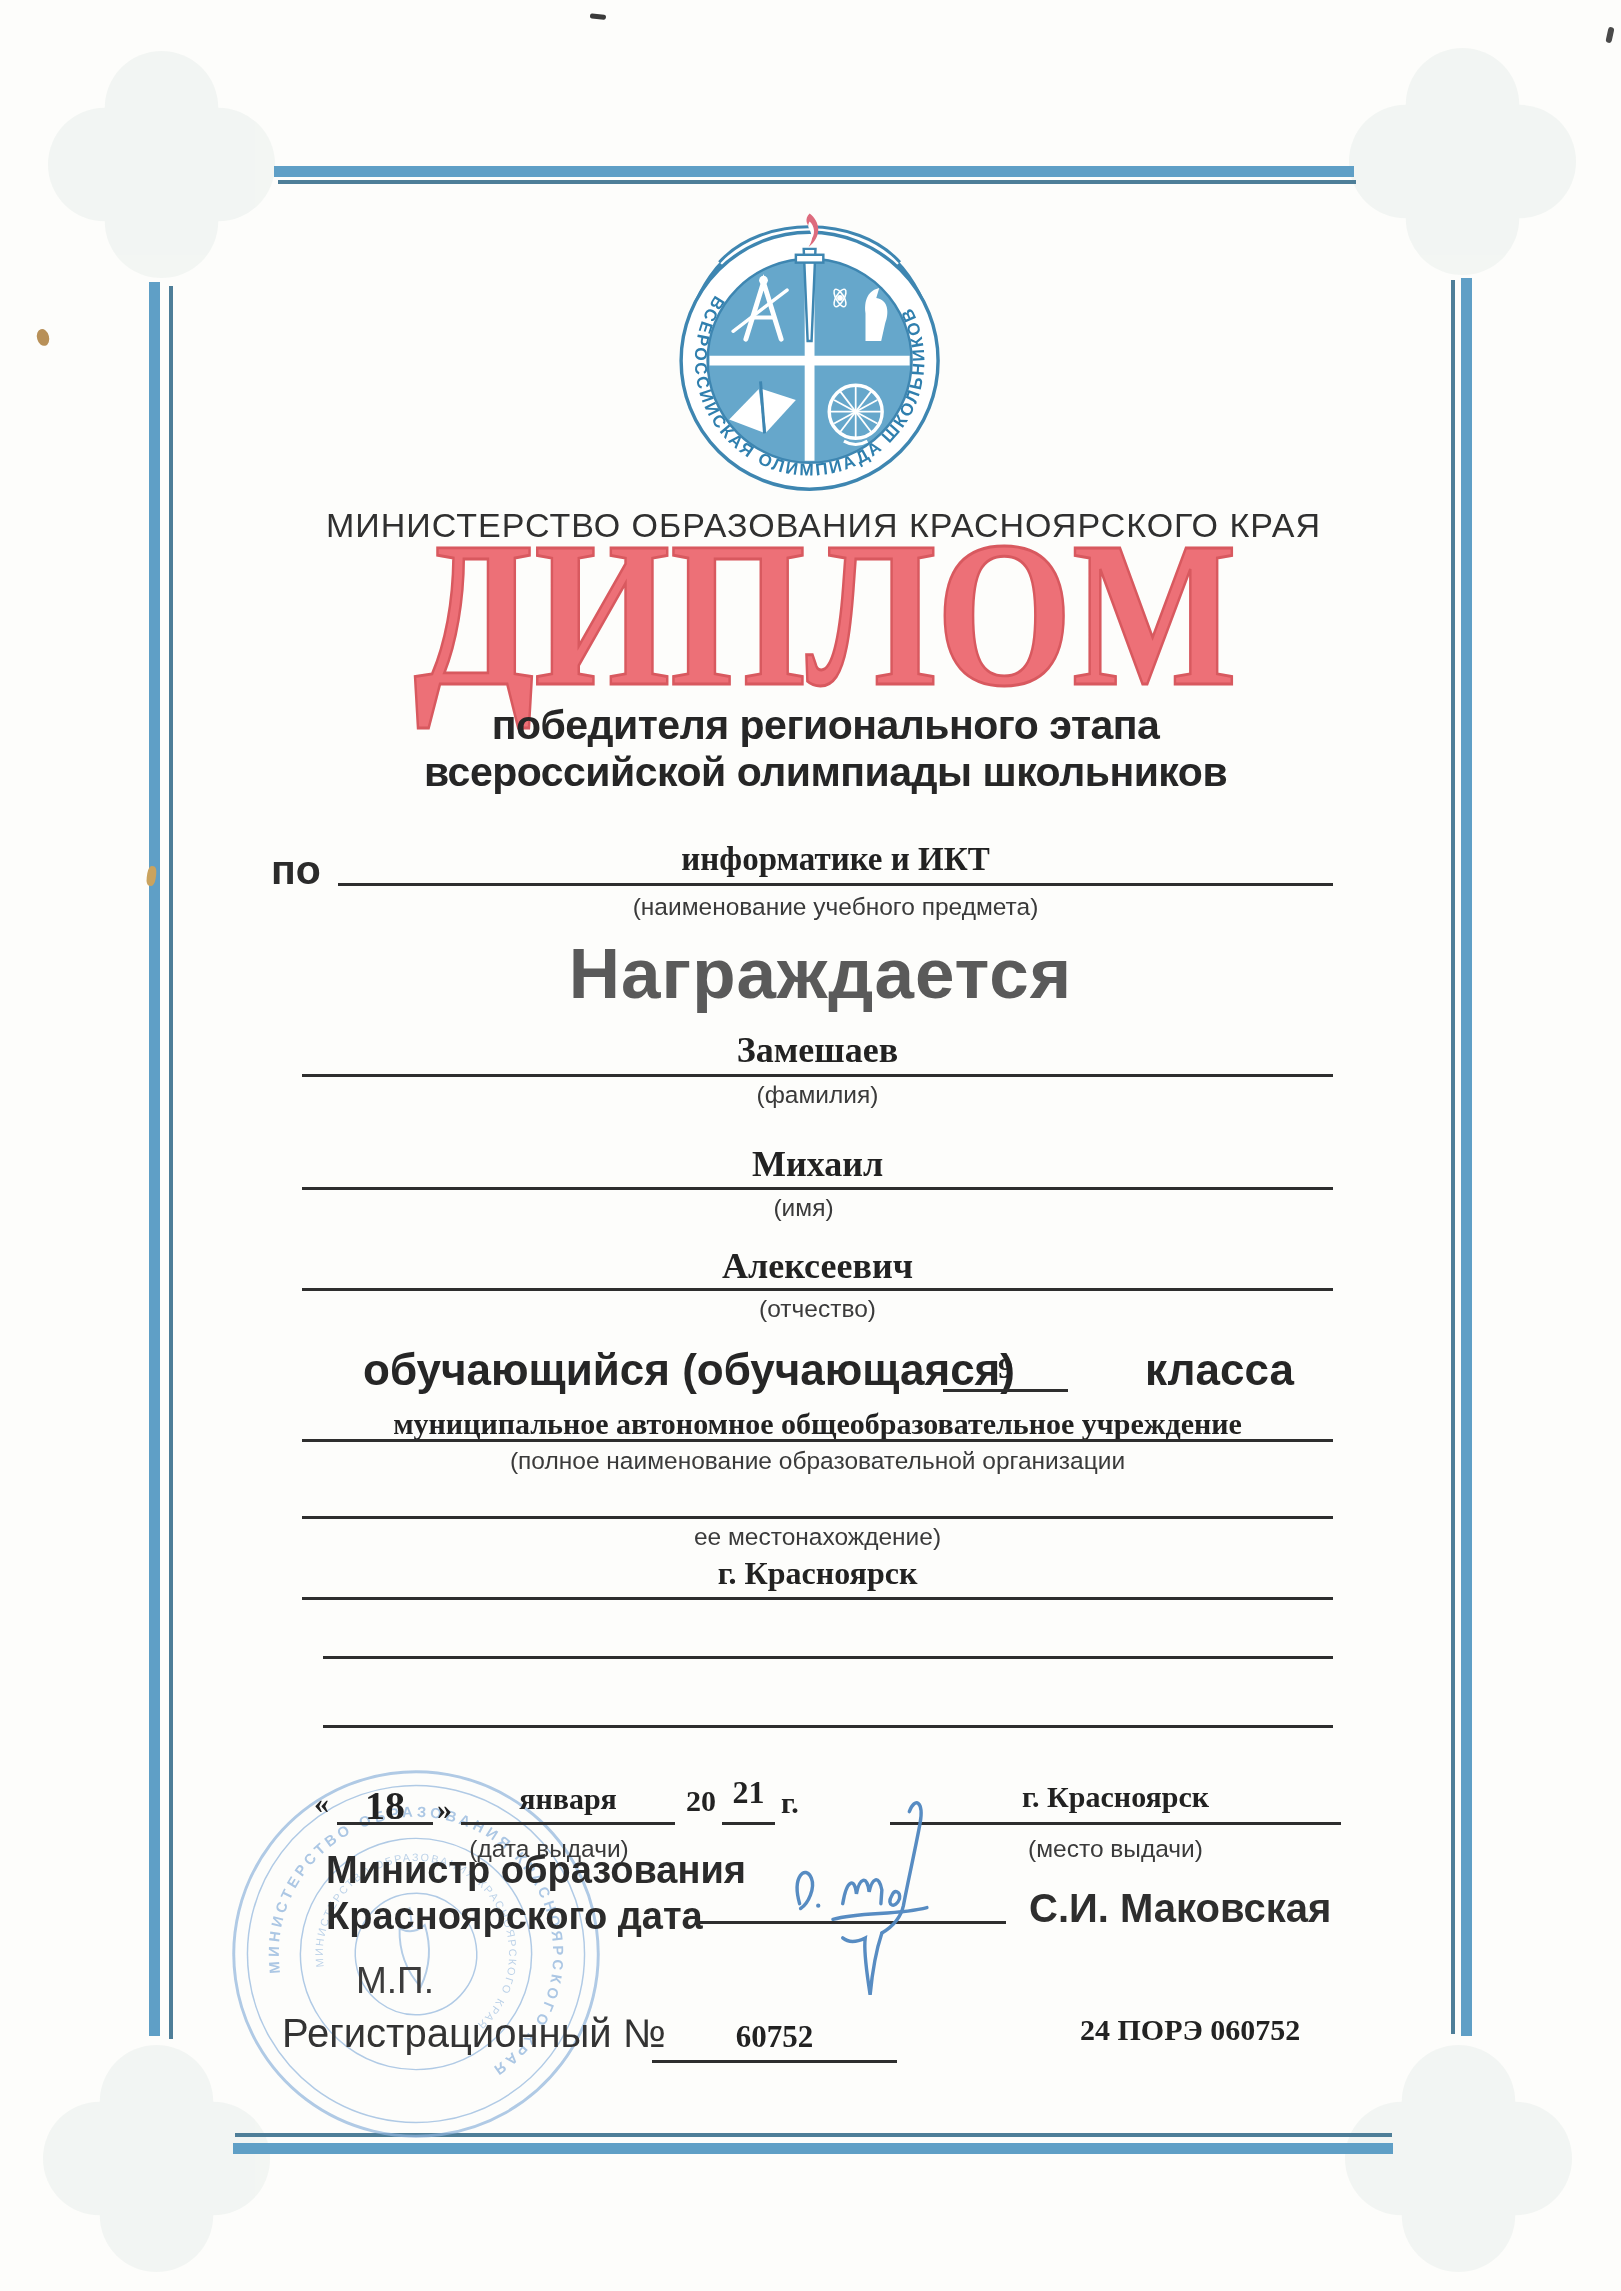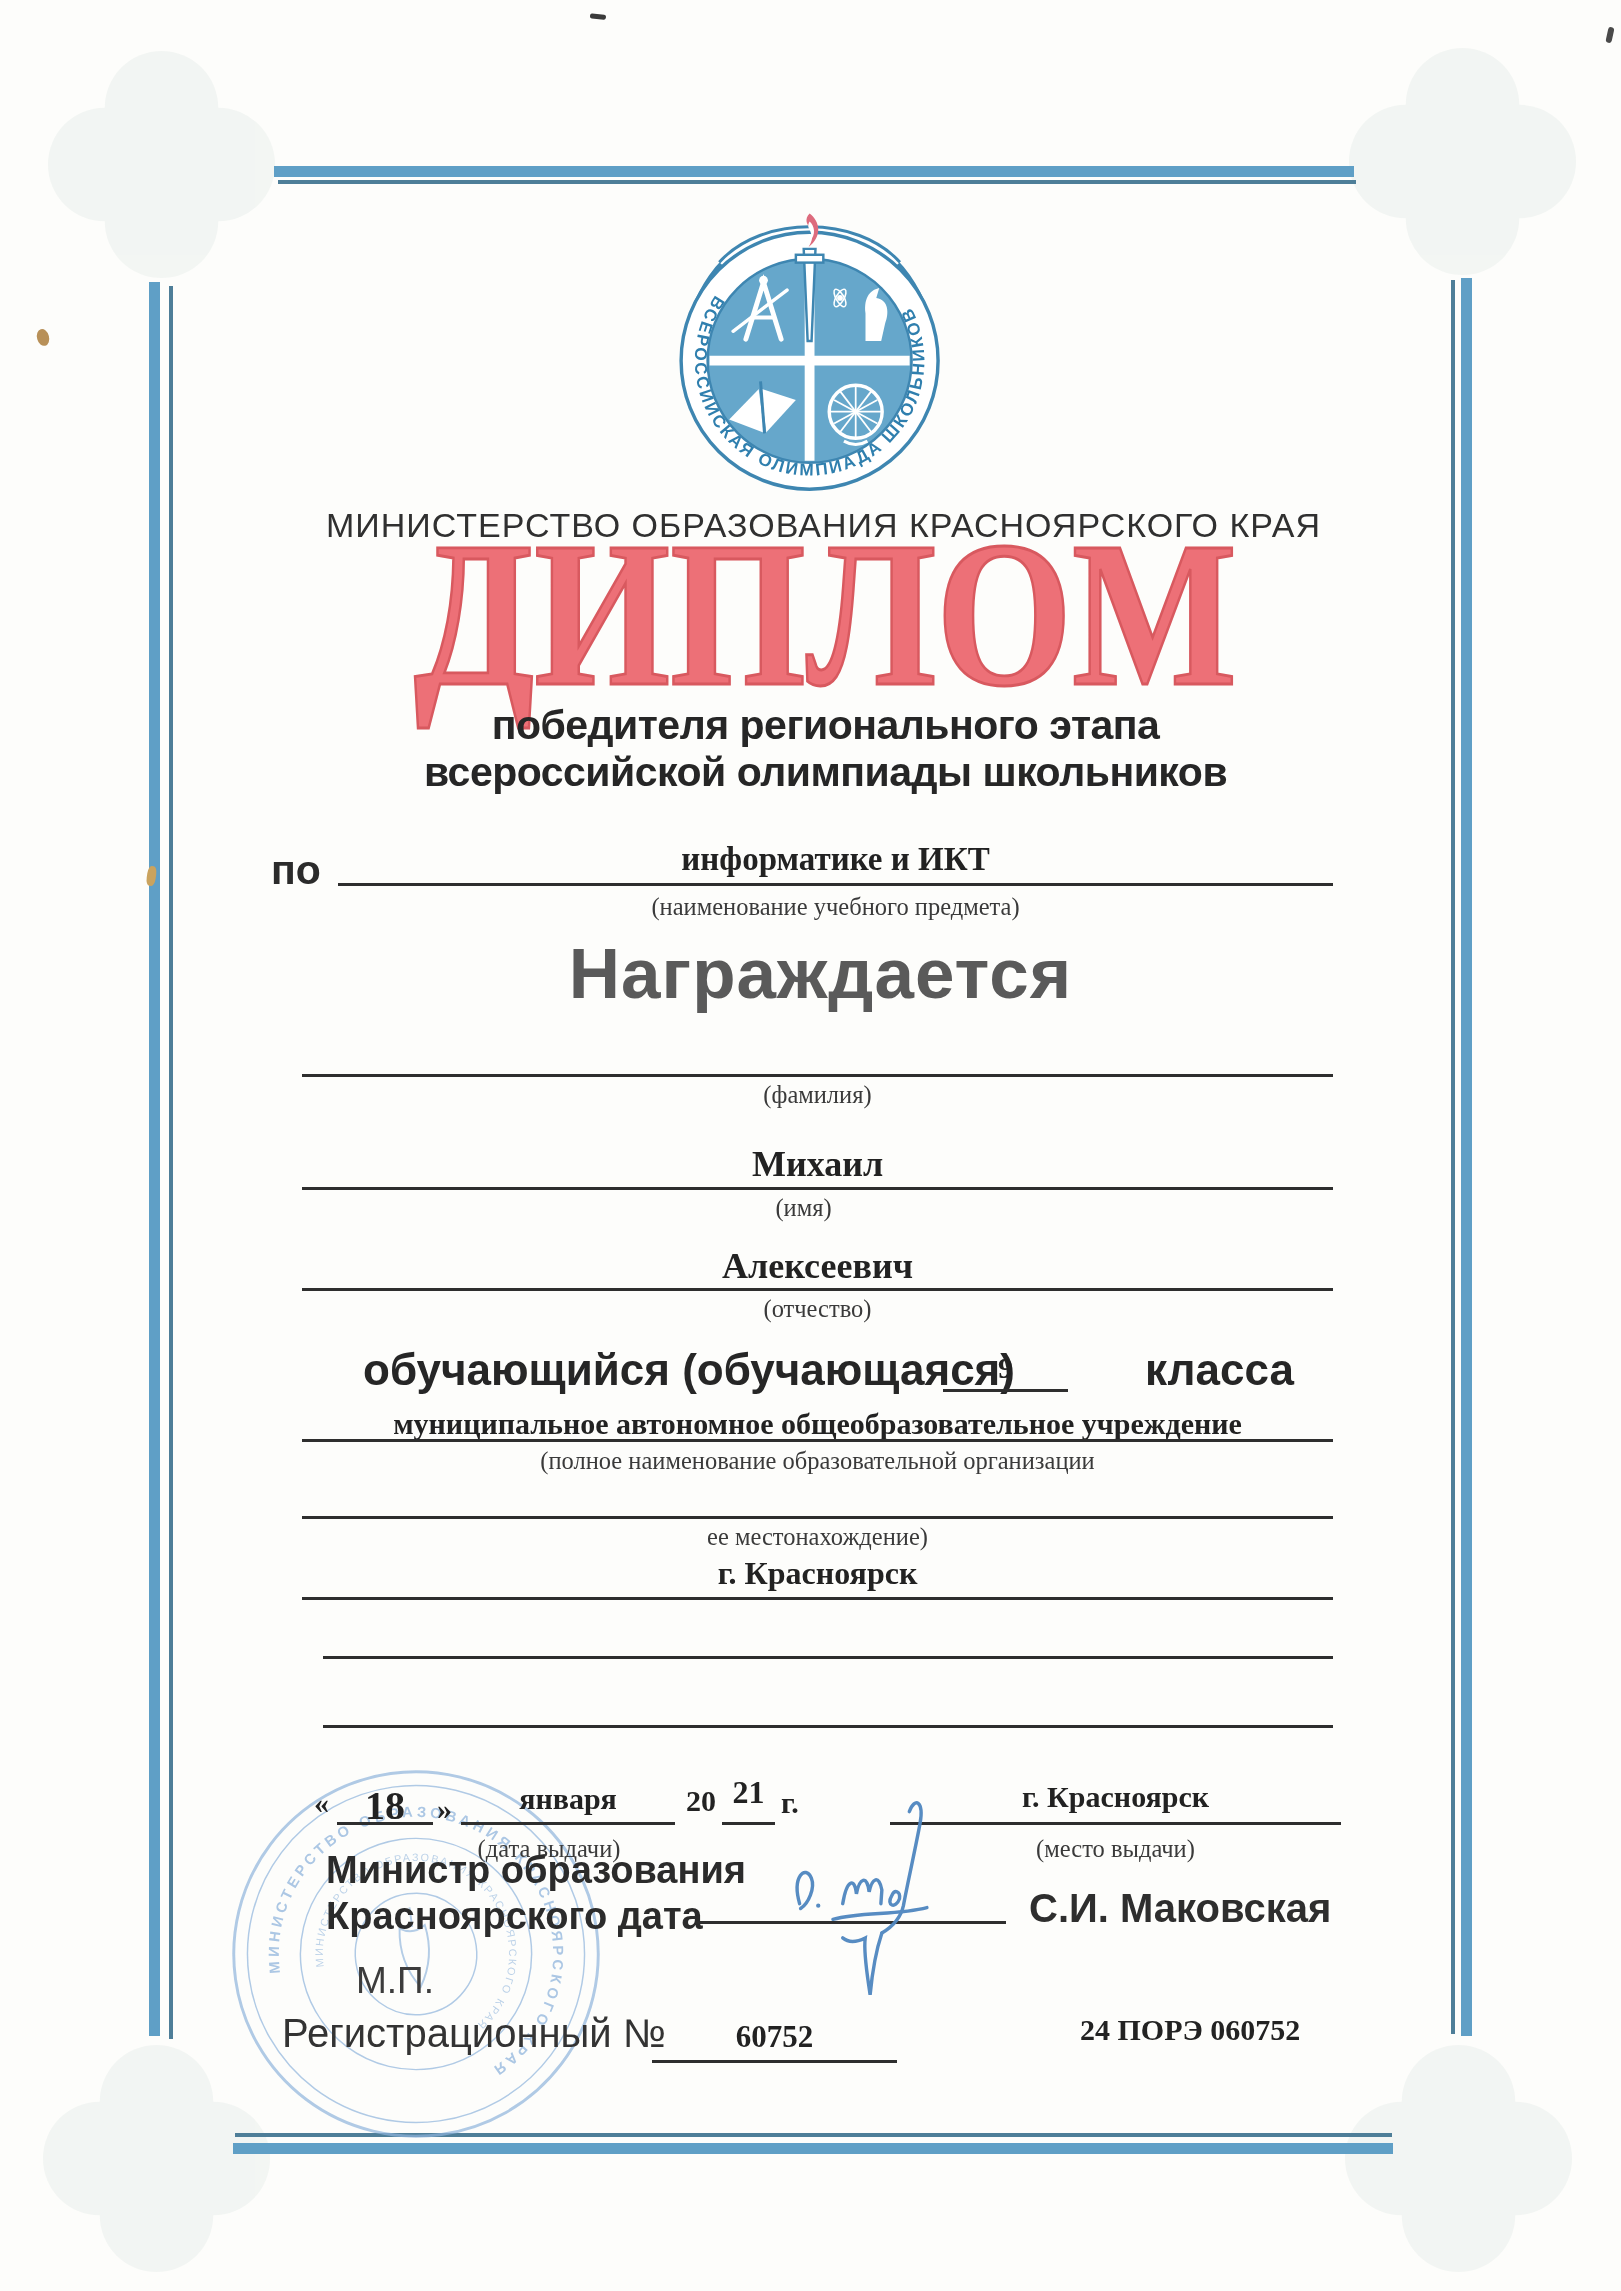--- a/index.html
+++ b/index.html
@@ -18,21 +18,21 @@
   .ministry{font-size:34px;letter-spacing:1px;color:#303030;}
   .title{
     font-family:"Liberation Serif","DejaVu Serif",serif;font-weight:bold;
     font-size:208px;line-height:1;color:var(--title-red,#ed7077);
     -webkit-text-stroke:2.9px var(--title-red-edge,#d8595f);
     transform:scaleX(0.84);transform-origin:center top;white-space:nowrap;
   }
   .subtitle{font-size:41px;font-weight:bold;letter-spacing:-0.5px;color:#262626;}
   .big-label{font-size:41px;font-weight:bold;color:#2b2b2b;}
   .serif-value{font-family:"Liberation Serif","DejaVu Serif",serif;font-weight:bold;color:#222;}
-  .caption{font-size:24.5px;color:#3a3a3a;font-family:Liberation Serif, serif;}
+  .caption{font-size:24.5px;color:#3a3a3a;}
   .award-heading{font-size:71px;font-weight:bold;color:#5a5a5a;letter-spacing:1px;}
   .grade-text{font-size:44px;font-weight:bold;color:#262626;}
   .minister{font-size:38px;font-weight:bold;line-height:46px;color:#2b2b2b;}
   .signer{font-size:40px;font-weight:bold;color:#2e2e2e;}
   .seal-mark{font-size:37px;color:#3c3c3c;}
   .reg-label{font-size:40px;color:#333;}
   .rule{position:absolute;height:2.9px;background:#2e2e2e;}
   .stamp-svg{opacity:.82;transform:rotate(-8deg);}
   .artifact{position:absolute;}
 </style>
@@ -163,20 +163,21 @@
   <div class="abs center subtitle" style="left:147px;top:702px;width:1357px">победителя регионального этапа</div>
   <div class="abs center subtitle" style="left:147px;top:749px;width:1357px">всероссийской олимпиады школьников</div>
 
   <div class="abs big-label" style="left:271px;top:847px">по</div>
   <div class="abs center serif-value" style="left:338px;top:841px;width:995px;font-size:33px">информатике и ИКТ</div>
   <div class="rule" style="left:338px;top:883px;width:995px"></div>
   <div class="abs center caption" style="left:338px;top:893px;width:995px">(наименование учебного предмета)</div>
 
   <div class="abs center award-heading" style="left:147px;top:933px;width:1347px">Награждается</div>
 
+  <div class="abs center serif-value" style="left:302px;top:1029px;width:1031px;font-size:36px">Замешаев</div>
   <div class="rule" style="left:302px;top:1074px;width:1031px"></div>
   <div class="abs center caption" style="left:302px;top:1081px;width:1031px">(фамилия)</div>
 
   <div class="abs center serif-value" style="left:302px;top:1143px;width:1031px;font-size:36px">Михаил</div>
   <div class="rule" style="left:302px;top:1187px;width:1031px"></div>
   <div class="abs center caption" style="left:288px;top:1194px;width:1031px">(имя)</div>
 
   <div class="abs center serif-value" style="left:302px;top:1245px;width:1031px;font-size:36px">Алексеевич</div>
   <div class="rule" style="left:302px;top:1288px;width:1031px"></div>
   <div class="abs center caption" style="left:302px;top:1295px;width:1031px">(отчество)</div>

